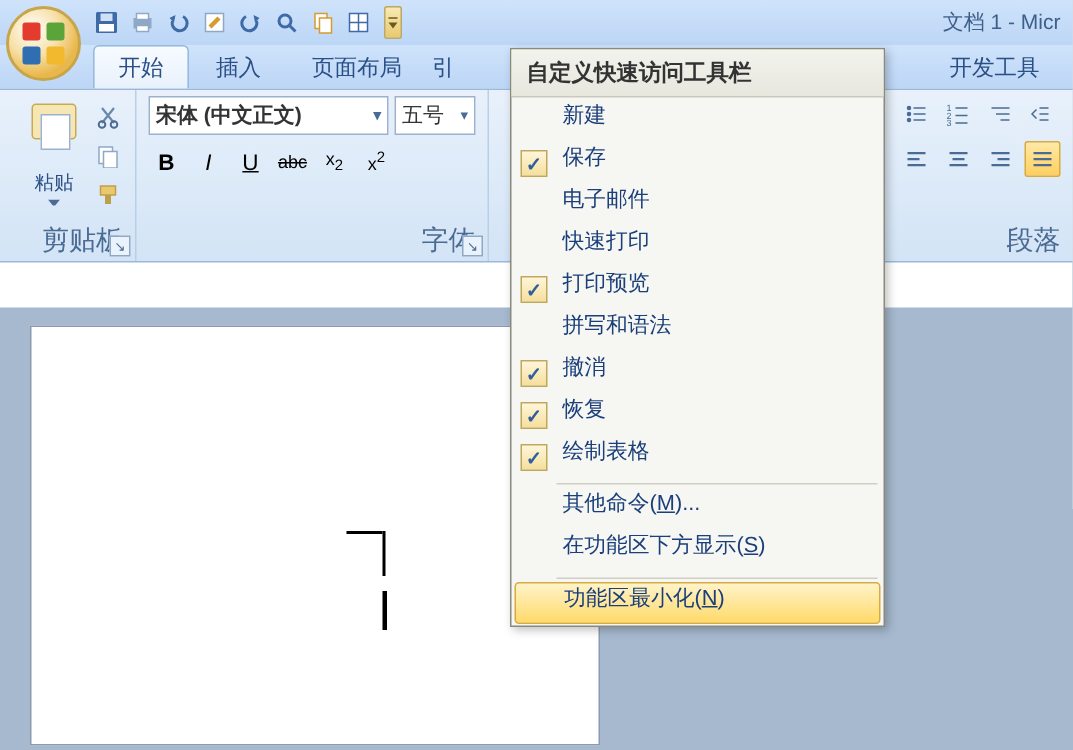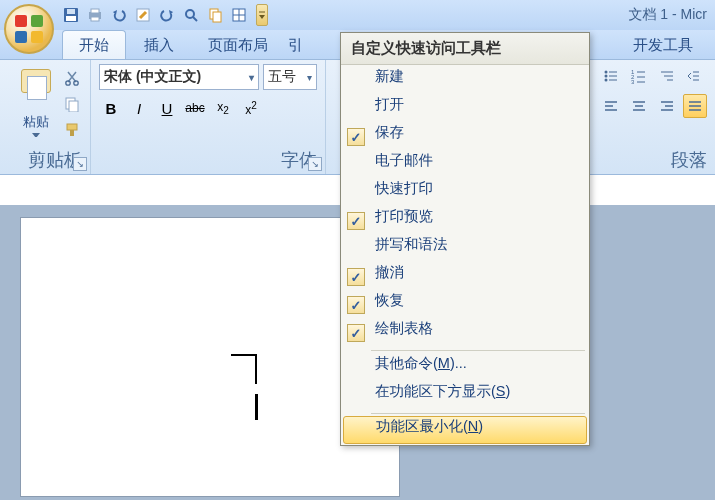--- a/index.html
+++ b/index.html
@@ -314,24 +314,20 @@
 </div>
 
 <div class="menu">
   <div class="menu-header">自定义快速访问工具栏</div>
   <div class="menu-body" id="menu-body">
       <div class="menu-item">
         <div class="check-col"></div>
         <div class="label">新建</div>
       </div>
       <div class="menu-item">
-        <div class="check-col"></div>
-        <div class="label">打开</div>
-      </div>
-      <div class="menu-item">
         <div class="check-col">
           <div class="checkbox">✓</div>
         </div>
         <div class="label">保存</div>
       </div>
       <div class="menu-item">
         <div class="check-col"></div>
         <div class="label">电子邮件</div>
       </div>
       <div class="menu-item">

